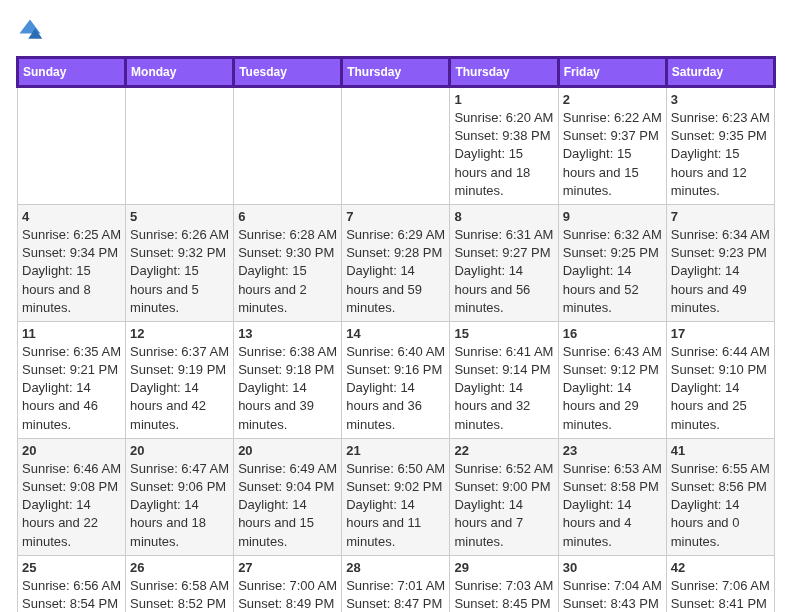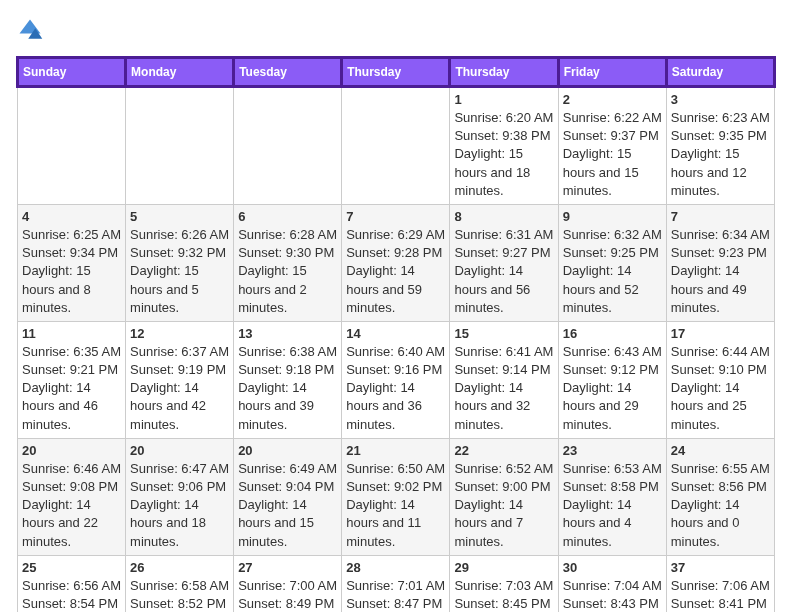--- a/index.html
+++ b/index.html
@@ -212,21 +212,21 @@
         </td>
         <td>
           <div class="day-number">22</div>
           <div class="day-info">Sunrise: 6:52 AM<br>Sunset: 9:00 PM<br>Daylight: 14 hours and 7 minutes.</div>
         </td>
         <td>
           <div class="day-number">23</div>
           <div class="day-info">Sunrise: 6:53 AM<br>Sunset: 8:58 PM<br>Daylight: 14 hours and 4 minutes.</div>
         </td>
         <td>
-          <div class="day-number">24</div>
+          <div class="day-number">41</div>
           <div class="day-info">Sunrise: 6:55 AM<br>Sunset: 8:56 PM<br>Daylight: 14 hours and 0 minutes.</div>
         </td>
       </tr>
       <tr>
         <td>
           <div class="day-number">25</div>
           <div class="day-info">Sunrise: 6:56 AM<br>Sunset: 8:54 PM<br>Daylight: 13 hours and 57 minutes.</div>
         </td>
         <td>
           <div class="day-number">26</div>
@@ -242,18 +242,18 @@
         </td>
         <td>
           <div class="day-number">29</div>
           <div class="day-info">Sunrise: 7:03 AM<br>Sunset: 8:45 PM<br>Daylight: 13 hours and 42 minutes.</div>
         </td>
         <td>
           <div class="day-number">30</div>
           <div class="day-info">Sunrise: 7:04 AM<br>Sunset: 8:43 PM<br>Daylight: 13 hours and 38 minutes.</div>
         </td>
         <td>
-          <div class="day-number">37</div>
+          <div class="day-number">42</div>
           <div class="day-info">Sunrise: 7:06 AM<br>Sunset: 8:41 PM<br>Daylight: 13 hours and 35 minutes.</div>
         </td>
       </tr>
     </tbody>
 </table>
 
 </body></html>

